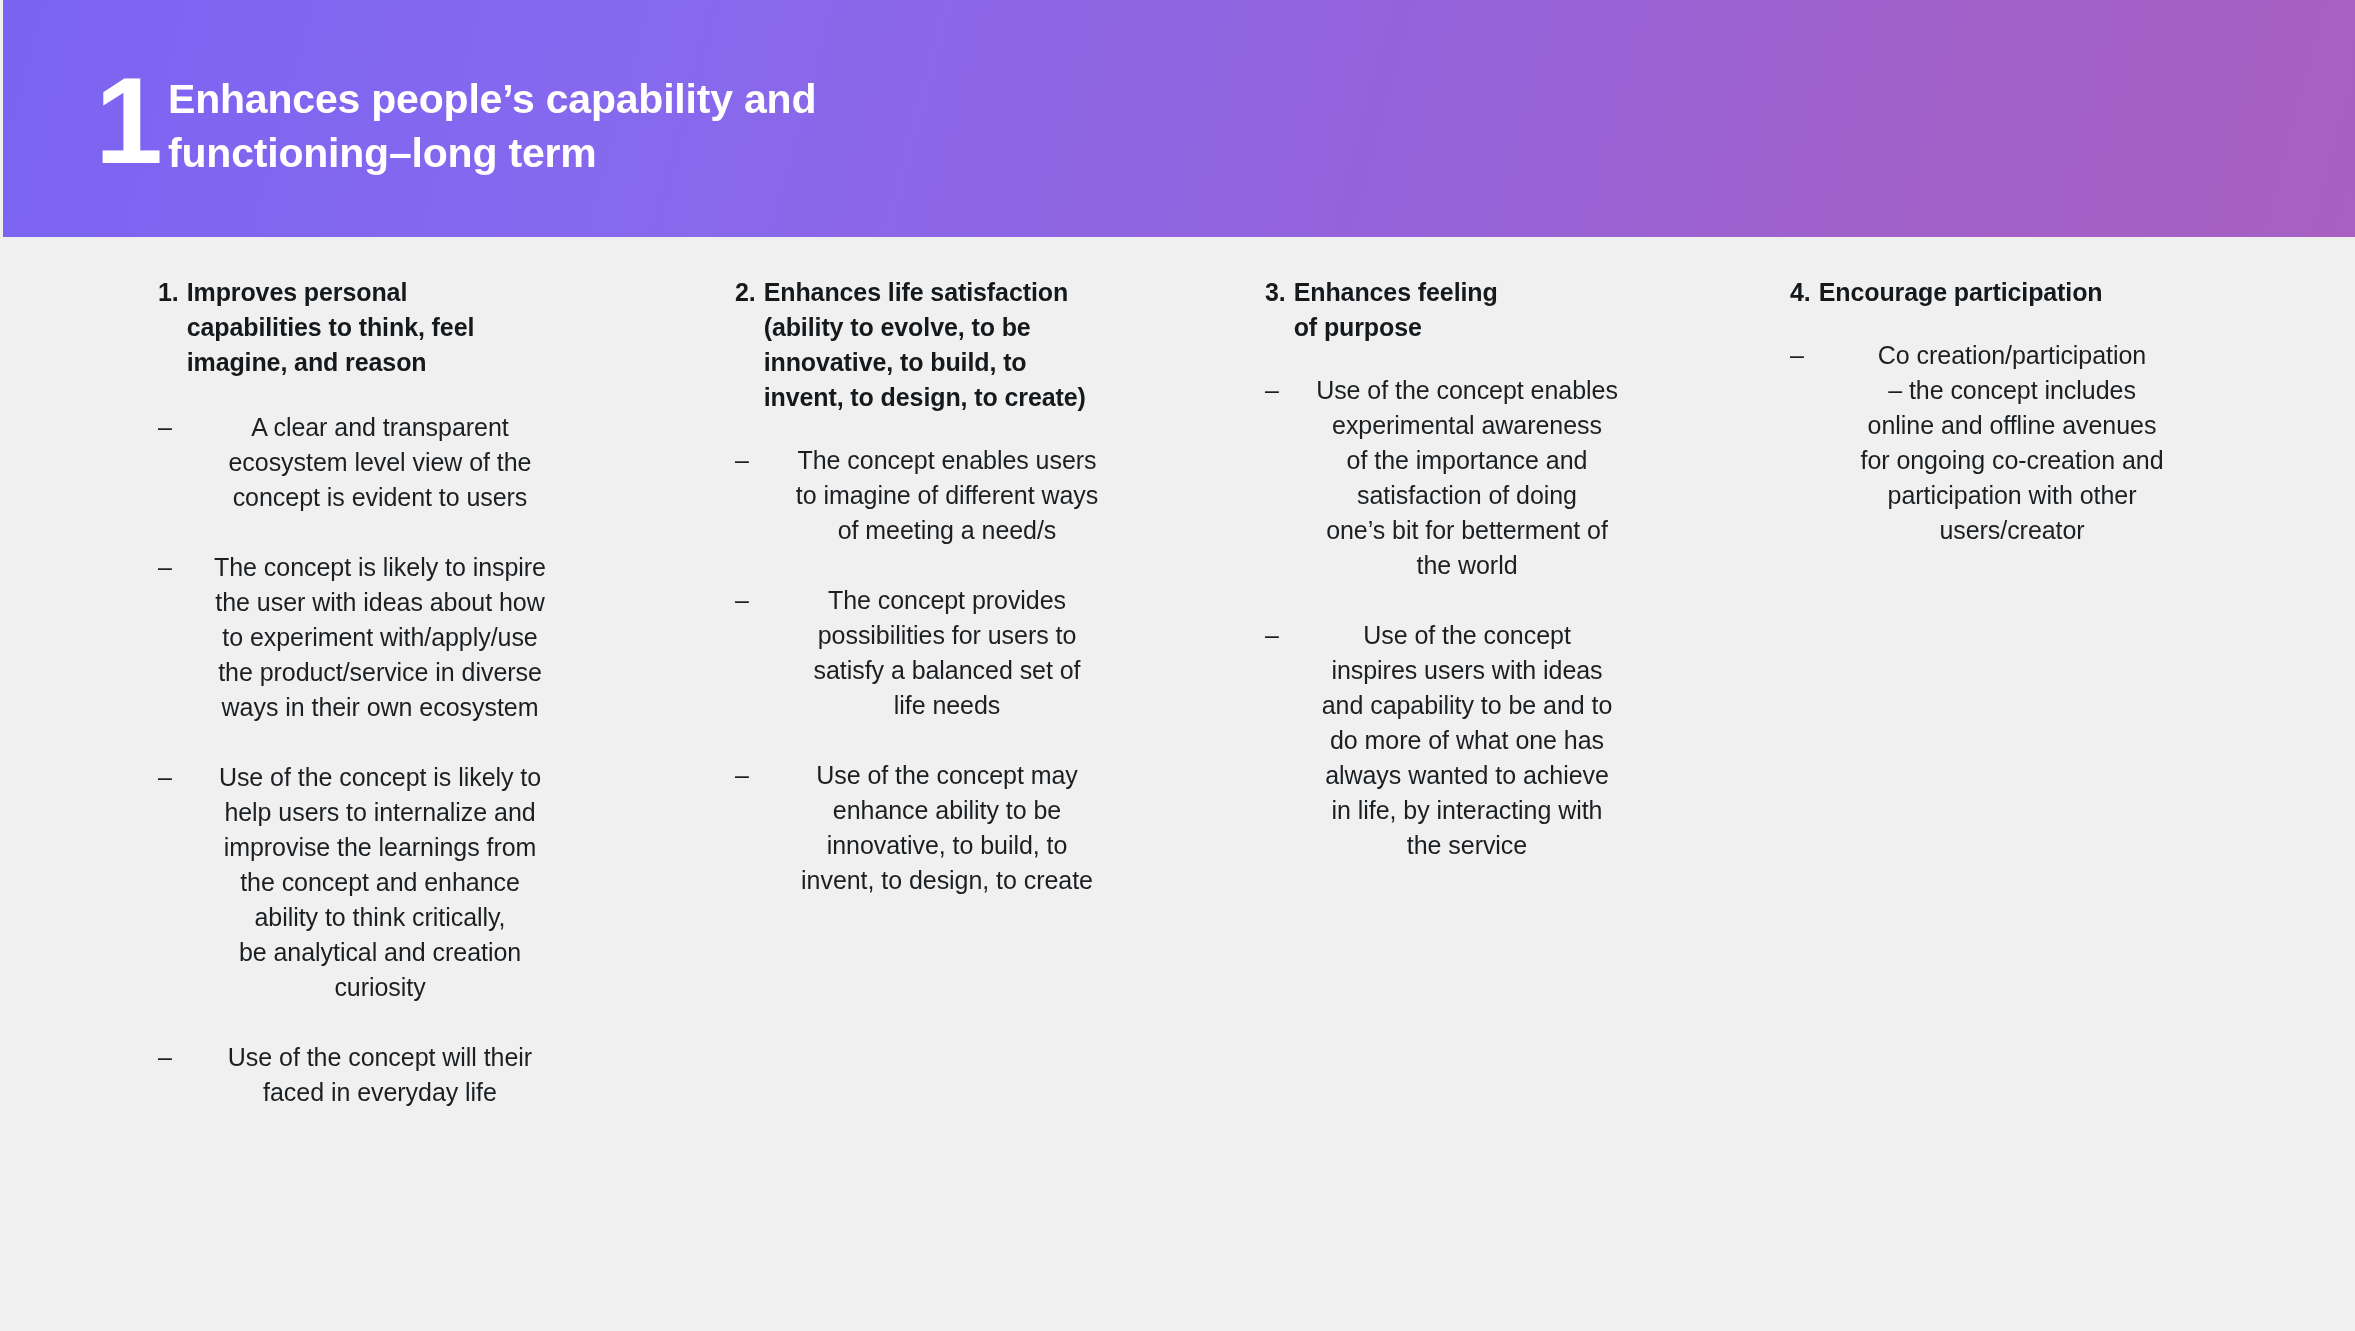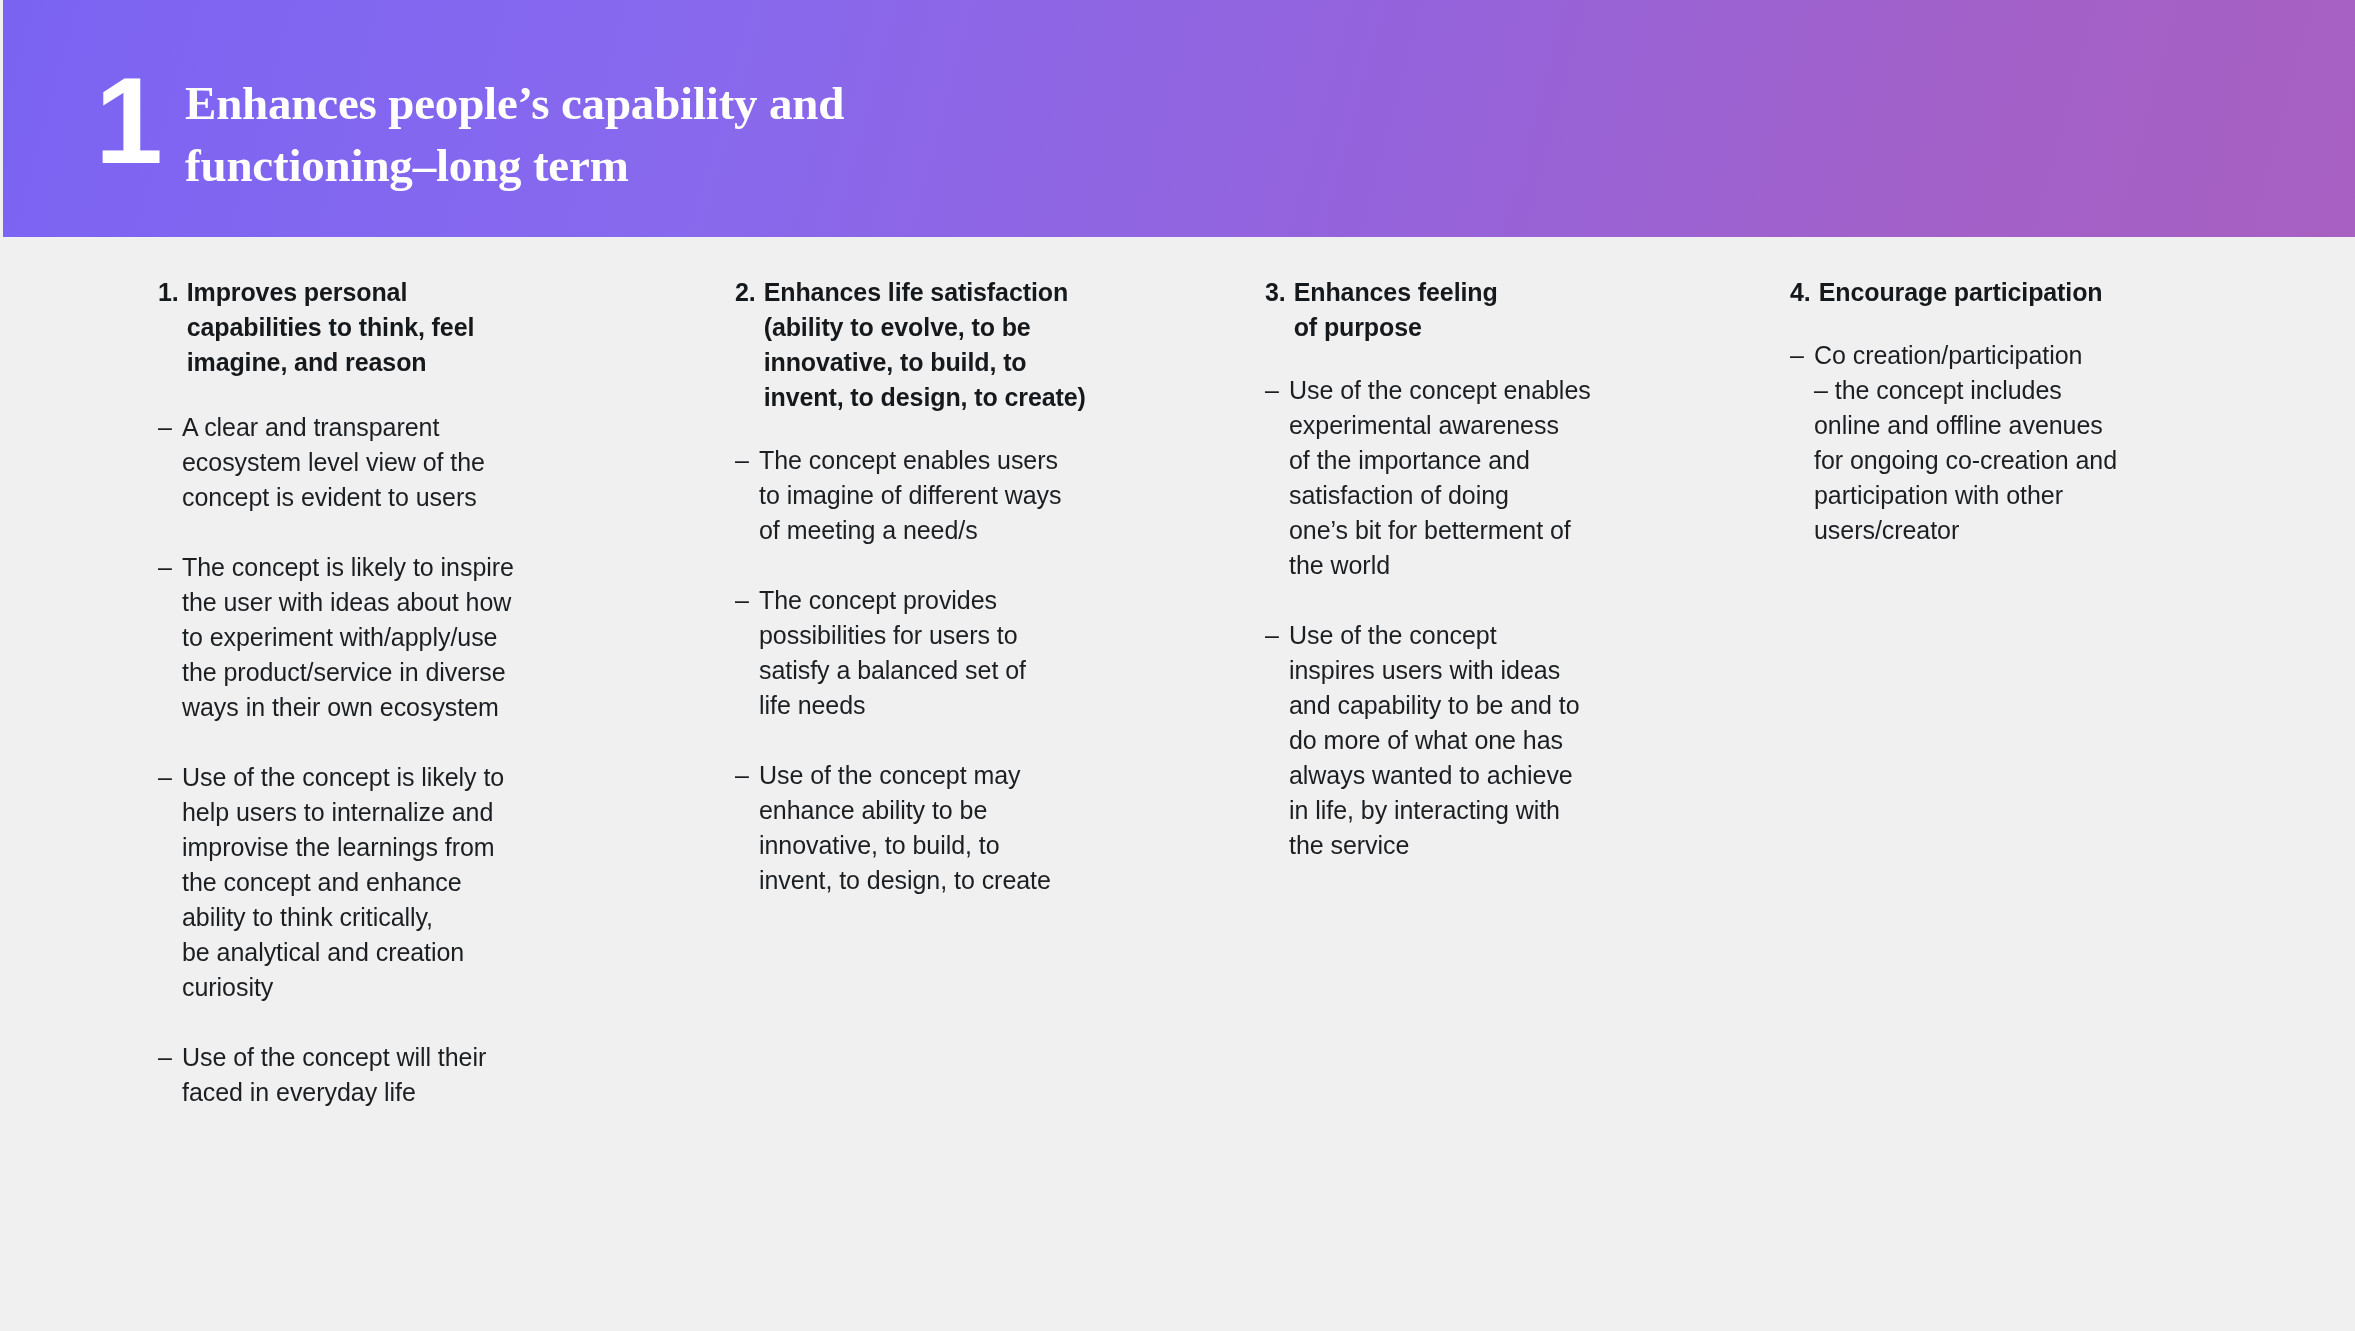--- a/index.html
+++ b/index.html
@@ -47,28 +47,28 @@
     font-weight: 700;
     line-height: 1;
     letter-spacing: -2px;
     margin-top: 60px;
     width: 62px;
     flex: 0 0 auto;
     font-family: "Liberation Sans", sans-serif;
   }
   .header-title {
     color: #ffffff;
-    font-size: 47px;
+    font-size: 41px;
     font-weight: 700;
     line-height: 1.32;
     margin-top: 72px;
-    margin-left: 28px;
+    margin-left: 11px;
     letter-spacing: -0.2px;
     max-width: 760px;
-    font-family: Liberation Serif, serif;
+    font-family: Liberation Sans, sans-serif;
   }
   .header-title .t-line { display: block; white-space: nowrap; }
 
   
   .columns {
     position: absolute;
     left: 0;
     top: 237px;
     width: 2355px;
     height: 1094px;
@@ -108,21 +108,21 @@
     color: #1c1f22;
     letter-spacing: -0.05px;
     margin-bottom: 35px;
   }
   .bullet .dash {
     flex: 0 0 auto;
     width: 24px;
     color: #1c1f22;
   }
   .bullet .btext { flex: 1 1 auto; }
-  .bullet .bl { display: block; white-space: nowrap; }
+  .bullet .bl { display: block; white-space: nowrap; text-align: center; }
 
   
   .col-2 .col-heading { margin-bottom: 28px; }
   .col-3 .col-heading { margin-bottom: 28px; }
   .col-4 .col-heading { margin-bottom: 28px; }
 </style>
 </head>
 <body>
 
 <div class="page">

